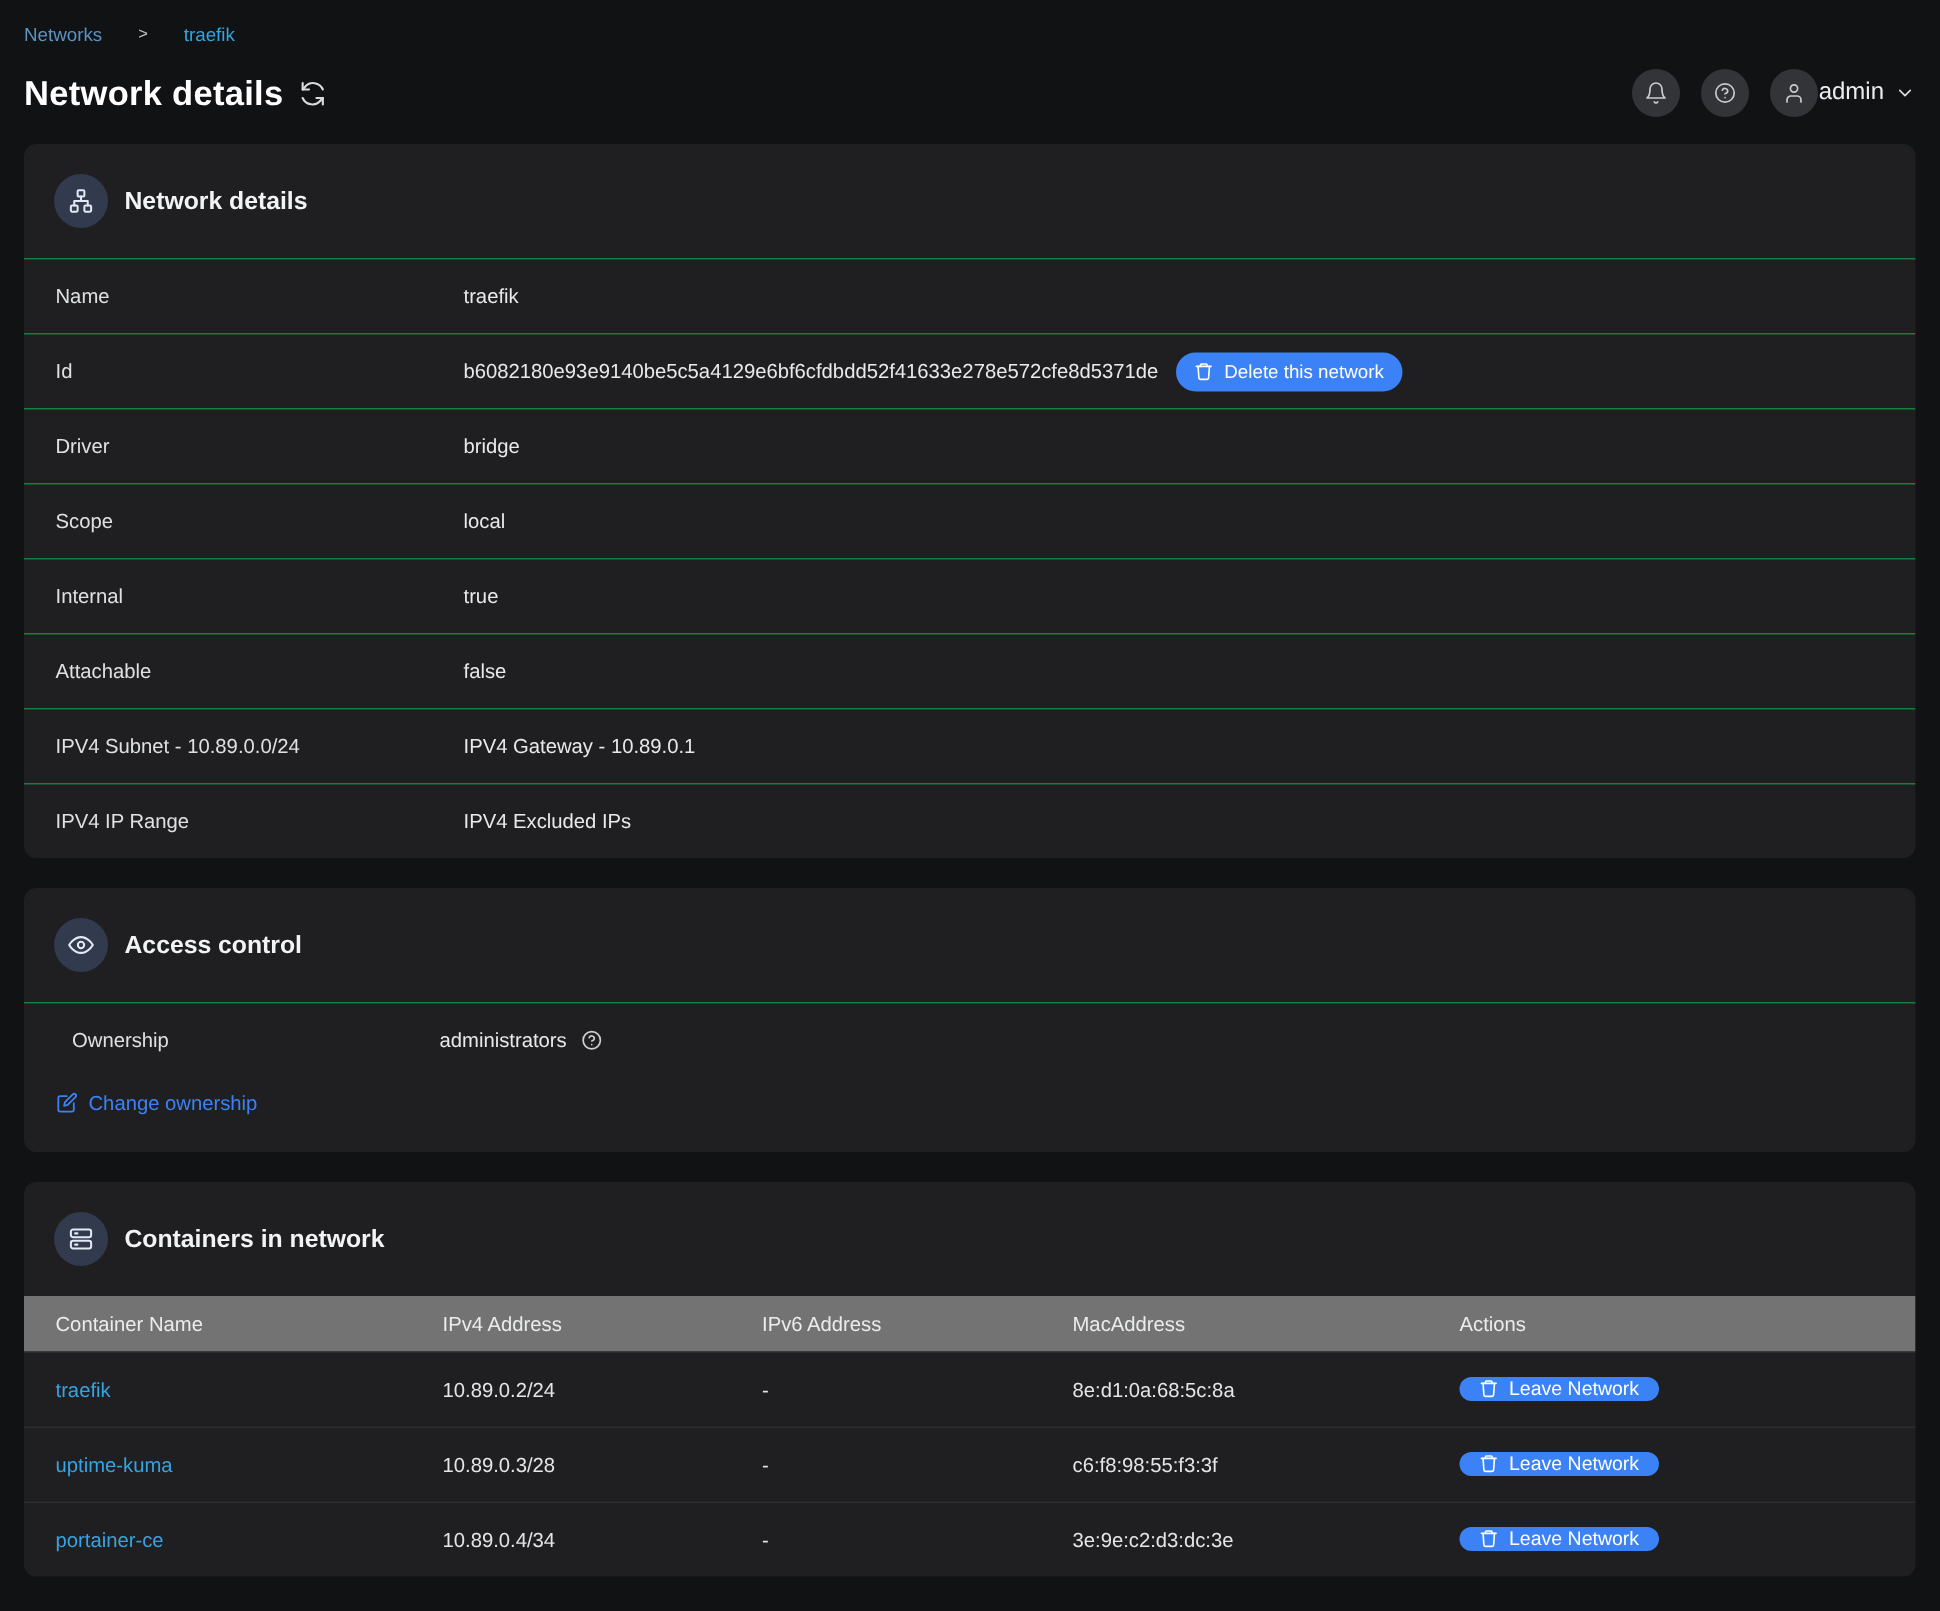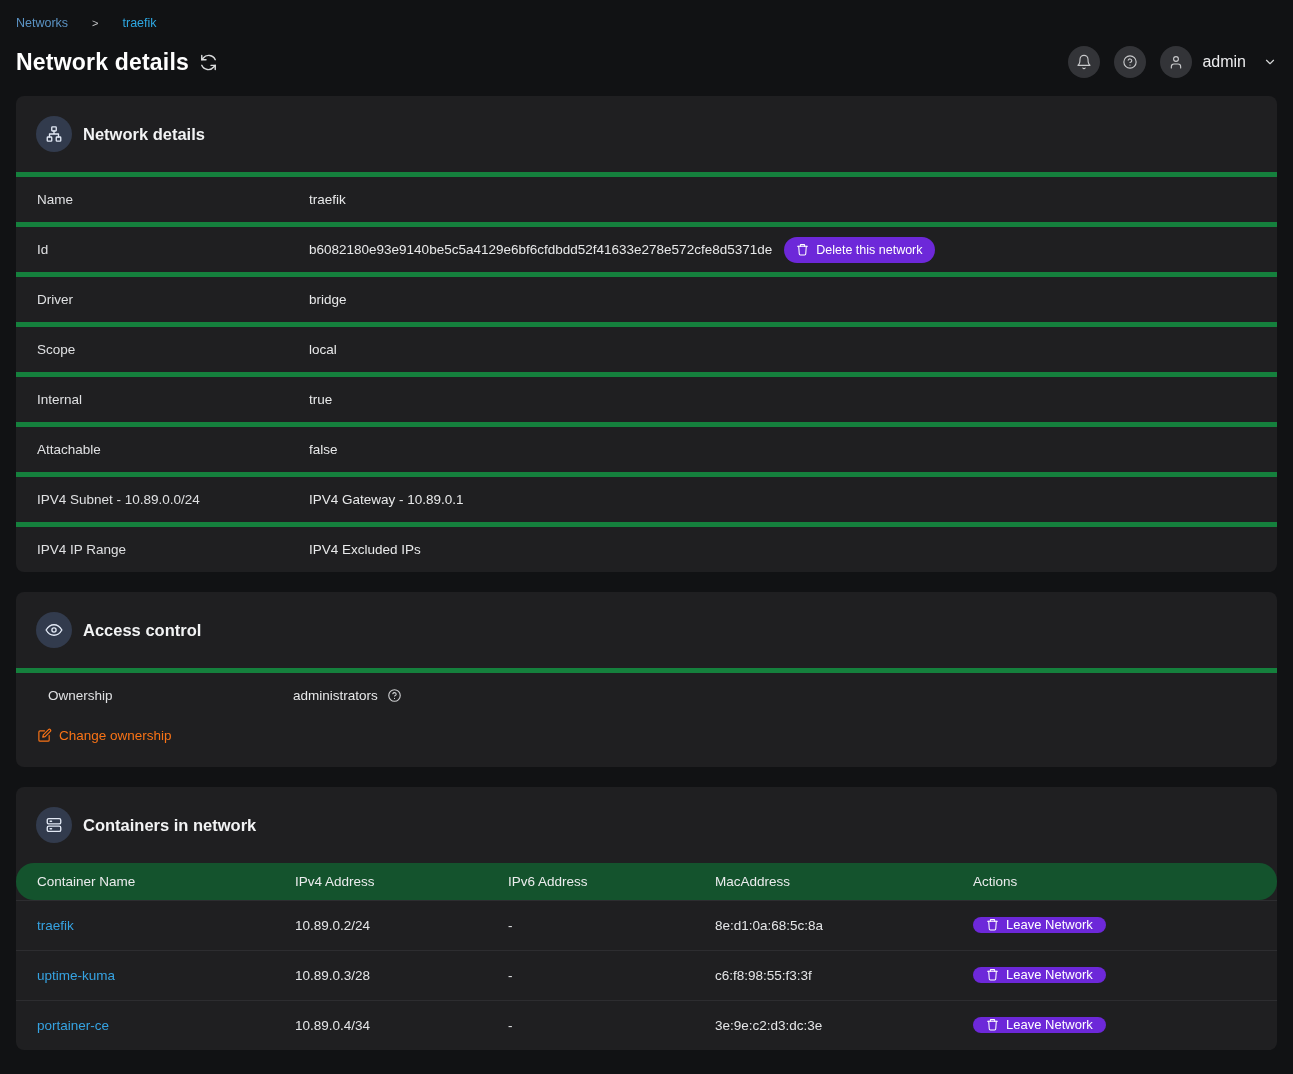--- a/index.html
+++ b/index.html
@@ -20,56 +20,56 @@
   
   .header-row { display:flex; justify-content:space-between; align-items:center; margin-bottom:18px; }
   .title-wrap { display:flex; align-items:center; }
   h1 { margin:0; font-size:23px; font-weight:700; color:#ffffff; letter-spacing:.2px; }
   .refresh-btn { background:none; border:none; padding:0; margin-left:11px; color:#dadbdc; cursor:pointer; display:flex; align-items:center; }
   .refresh-btn svg { width:17px; height:17px; }
   .topbar-right { display:flex; align-items:center; gap:14px; }
   .circle-btn { width:32px; height:32px; border-radius:50%; background:#333438; border:none; padding:0;
     display:flex; align-items:center; justify-content:center; color:#c9cacc; cursor:pointer; }
   .circle-btn svg { width:16px; height:16px; }
-  .user-menu { display:flex; align-items:center; gap:10px; cursor:pointer; }
+  .user-menu { display:flex; align-items:center; cursor:pointer; }
   .username { font-size:16px; color:#ececee; }
   .chev { width:14px; height:14px; color:#d6d7d8; margin-left:7px; }
 
   
   .card { background:#1f1f21; border-radius:8px; margin-bottom:20px; overflow:hidden; }
   .card-header { display:flex; align-items:center; gap:11px; padding:20px; }
   .icon-circle { width:36px; height:36px; border-radius:50%; background:#323b4d; flex:0 0 36px;
     display:flex; align-items:center; justify-content:center; color:#e2e9f5; }
   .icon-circle svg { width:18px; height:18px; }
   .card-header h2 { margin:0; font-size:16.5px; font-weight:600; color:#f2f3f4; }
 
   
   .detail-row { display:grid; grid-template-columns:272px 1fr; align-items:center;
-    min-height:50px; padding:0 36px 0 21px; border-top:5px solid #15803d; font-size:13.5px; }
+    min-height:50px; padding:0 36px 0 21px; border-top:1px solid #15803d; font-size:13.5px; }
   .detail-row.access { grid-template-columns:245px 1fr;padding-left:32px; }
   .dt { color:#dfe0e2; }
   .dd { color:#e8e9ea; display:flex; align-items:center; gap:12px; flex-wrap:wrap; }
 
   
-  .btn-danger { display:inline-flex; align-items:center; gap:7px; background:#6d28d9; color:#fff;
+  .btn-danger { display:inline-flex; align-items:center; gap:7px; background:#3b82f6; color:#fff;
     border:none; border-radius:999px; cursor:pointer; font-family:inherit; white-space:nowrap; }
   .btn-danger.sm { height:26px; padding:0 12px; font-size:12.5px; }
   .btn-danger.md { height:16px; padding:0 13px; font-size:13px; }
   .btn-danger svg { width:13px; height:13px; }
 
   .help-icon { width:15px; height:15px; color:#cdced0; margin-left:-3px; }
   .link-row { padding:10px 21px 20px; }
-  .text-link { display:inline-flex; align-items:flex-start; gap:7px; color:#f97316; font-size:13.5px;
+  .text-link { display:inline-flex; align-items:flex-start; gap:7px; color:#3b82f6; font-size:13.5px;
     text-decoration:none; cursor:pointer; }
   .text-link svg { width:15px; height:15px; }
 
   
   .ct-head, .ct-row { display:grid; grid-template-columns:258px 213px 207px 258px 1fr;
     align-items:center; padding:0 20px 0 21px; font-size:13.5px; }
-  .ct-head { background:#14532d; min-height:37px; color:#ebeced;border-radius:18px; }
+  .ct-head { background:#737373; min-height:37px; color:#ebeced; }
   .ct-row { min-height:50px; border-top:1px solid #2d2d30; color:#e4e5e7; }
   .name-link { color:#36a3e2; text-decoration:none; cursor:pointer; }
 </style>
 </head>
 <body>
 
 <div class="page">
 
   <div class="breadcrumb">
     <a class="bc-link">Networks</a>

